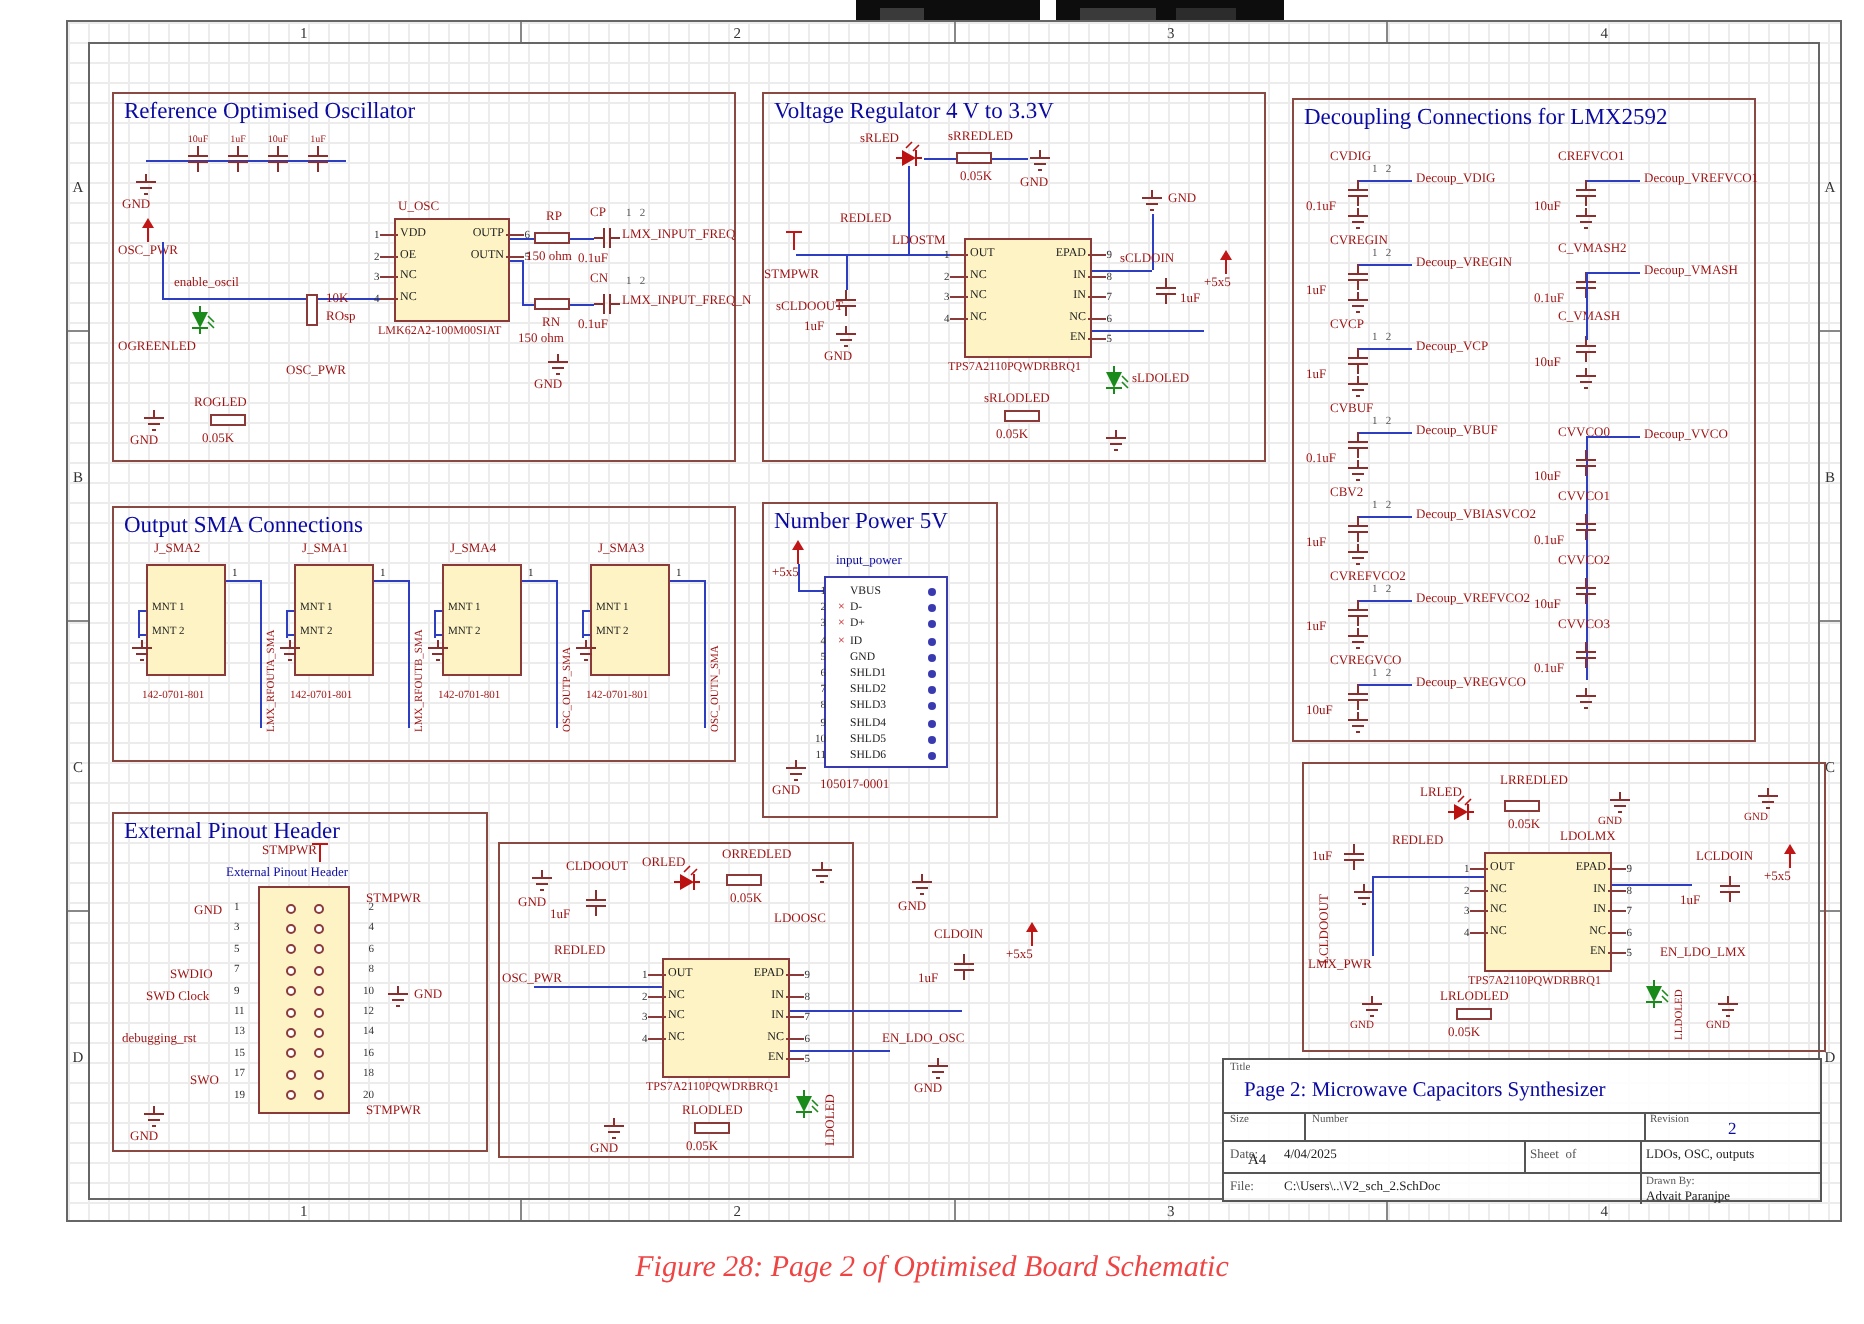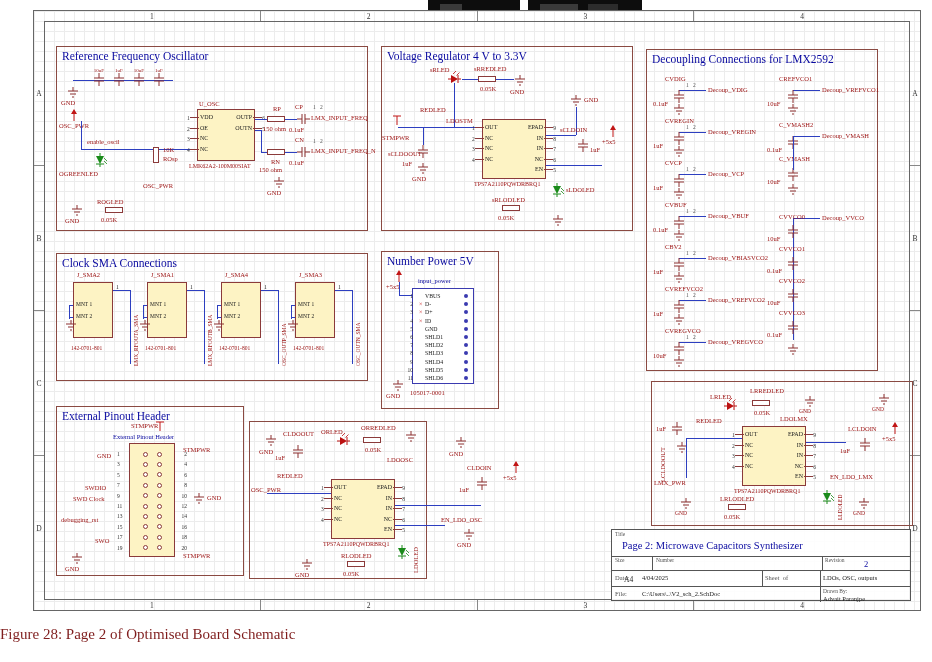--- a/index.html
+++ b/index.html
@@ -56,21 +56,21 @@
   .ncx{color:#c22;font-size:6px;width:6px;display:inline-block;line-height:1}
   .pdot{width:4px;height:4px;border-radius:50%;background:#3a3ab0;margin-left:auto;margin-right:3px}
   .hdrbox{position:absolute;background:#fdf3c4;border:1px solid #8b3a3a}
   .hrow{position:relative;height:10.4px;display:flex;align-items:center;justify-content:center;gap:9px}
   .hdot{width:5px;height:5px;border:1px solid #8b3a3a;border-radius:50%;background:#fff}
   .hn{position:absolute;top:2px;font-size:5.5px;color:#333}
   .hn.l{left:-16px}.hn.r{right:-16px}
   .tblk{position:absolute;border:1px solid #555;background:rgba(255,255,255,.9)}
   .hl{position:absolute;left:0;right:0;height:1px;background:#555}
   .vl{position:absolute;width:1px;background:#555}
-  .caption{position:absolute;left:0;right:0;font-size:15px;color:#7f1d1d}
+  .caption{position:absolute;left:0;right:0;text-align:center;font-style:italic;font-size:15px;color:#ef4444}
   .chrome{position:absolute;background:#0d0d0d}
 </style>
 </head>
 <body>
 
 <svg width="0" height="0" style="position:absolute">
   <defs>
     <g id="sym-gnd" stroke="#8b2e2e" stroke-width="1" fill="none">
         <path d="M6 0 V4 M1 4 H11 M3 7 H9 M5 10 H7"></path>
       </g>
@@ -131,21 +131,21 @@
         <div class="zcell">D</div>
       </div>
     <div class="zones zr">
         <div class="zcell">A</div>
         <div class="zcell">B</div>
         <div class="zcell">C</div>
         <div class="zcell">D</div>
       </div>
 
     <div class="blk" style="left:22px;top:35px;width:312px;height:185px">
-      <div class="blk-title">Reference Frequency Oscillator</div>
+      <div class="blk-title">Reference Optimised Oscillator</div>
       <svg class="sym" width="12" height="11" style="left:10px;top:40px">
           <use href="#sym-gnd"></use>
         </svg>
       <span class="t f6 red" style="left:4px;top:53px">GND</span>
       <div class="wire" style="left:16px;top:33px;width:100px;height:1px"></div>
       <div class="caps-row" style="left:36px;top:21px">
         <div class="bcap">
             <span class="bv">10uF</span>
             <svg class="sym" width="10" height="13" style="position:static">
               <use href="#sym-cap"></use>
@@ -484,21 +484,21 @@
               <span class="t f6 red" style="left:0px;top:22px">0.1uF</span>
             </div>
         </div>
         <svg class="sym" width="12" height="11" style="left:20px;top:138px">
             <use href="#sym-gnd"></use>
           </svg>
       </div>
     </div>
 
     <div class="blk" style="left:22px;top:242px;width:312px;height:128px">
-      <div class="blk-title">Clock SMA Connections</div>
+      <div class="blk-title">Output SMA Connections</div>
       <div class="sma-row" style="left:8px;top:18px">
         <div class="sma-cell">
             <span class="t f6 red" style="left:12px;top:0px">J_SMA2</span>
             <div class="smabox"></div>
             <span class="t f5 dk" style="left:51px;top:13px">1</span>
             <div class="wire" style="left:48px;top:18px;width:17px;height:1px"></div>
             <div class="wire" style="left:65px;top:18px;width:1px;height:74px"></div>
             <span class="t f5 red vert" style="left:69px;top:94px">LMX_RFOUTA_SMA</span>
             <span class="t f5 dk" style="left:11px;top:30px">MNT 1</span>
             <span class="t f5 dk" style="left:11px;top:42px">MNT 2</span>

